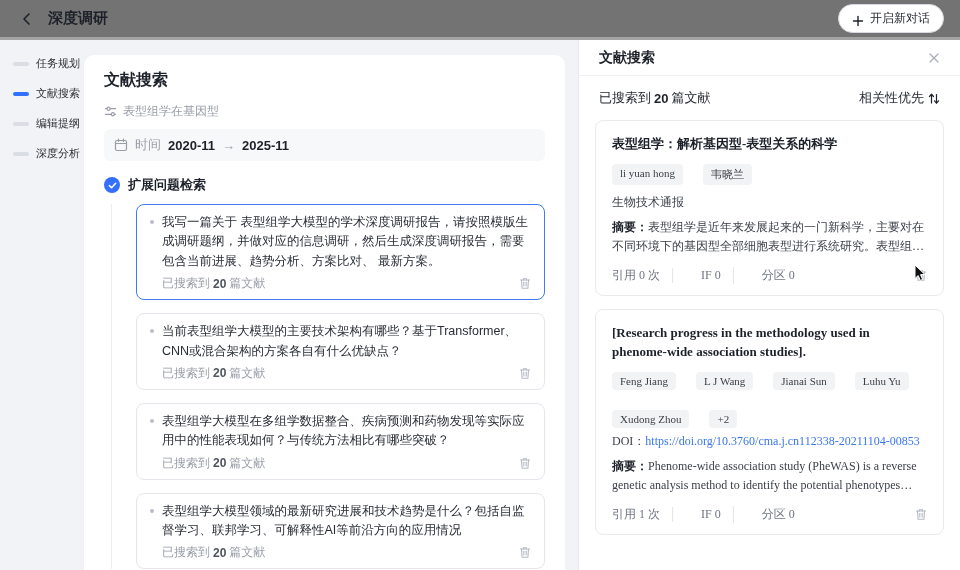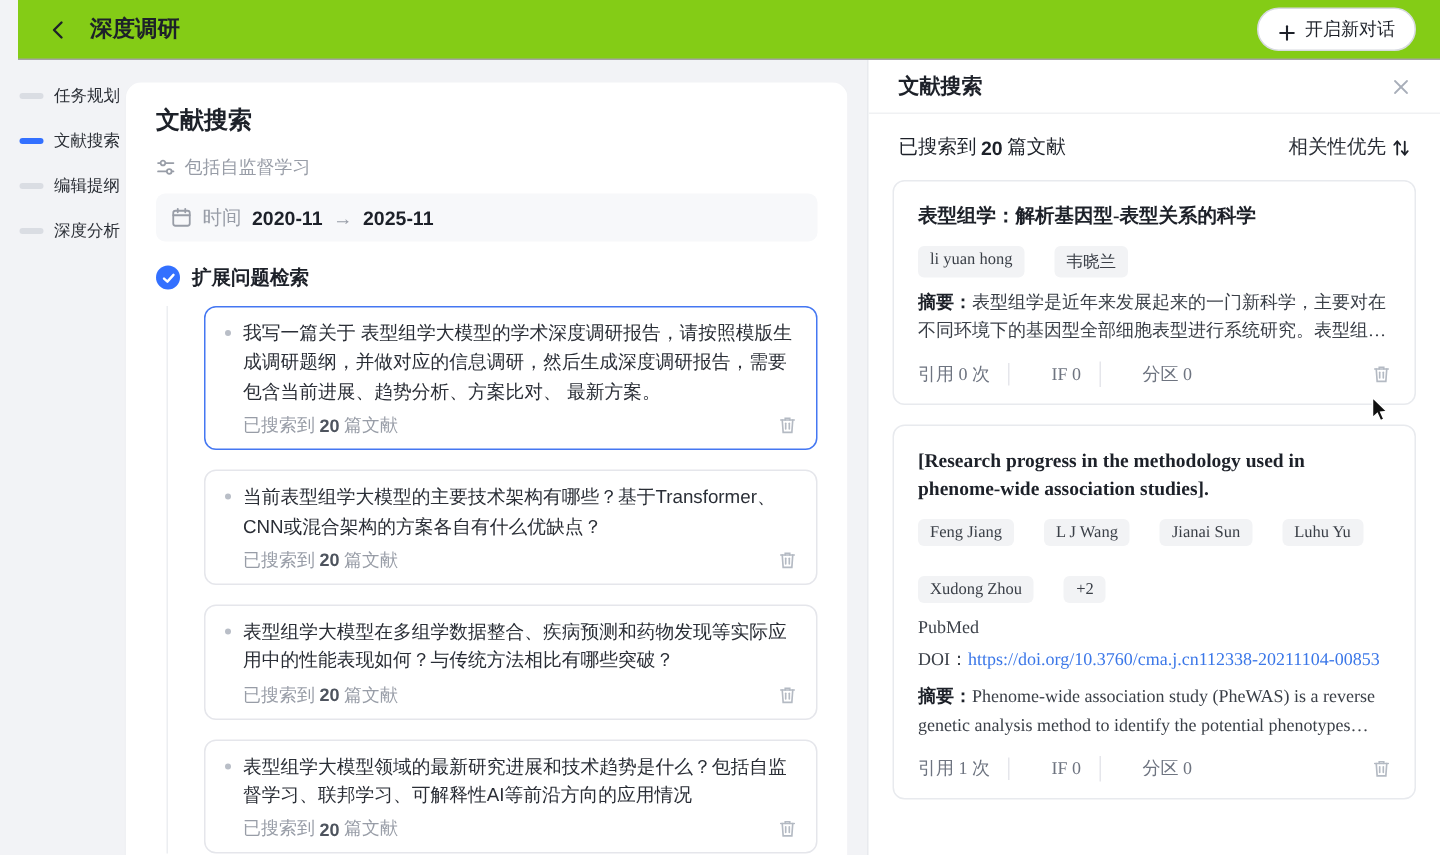--- a/index.html
+++ b/index.html
@@ -4,22 +4,22 @@
 <style>
   * { margin:0; padding:0; box-sizing:border-box; }
   html,body { width:960px; height:570px; overflow:hidden; }
   body {
     font-family:"Liberation Sans","DejaVu Sans",sans-serif;
     background:#f2f3f6; color:#1d2129; position:relative; font-size:13px;
   }
   svg { display:block; }
 
   
-  .topbar{position:absolute;top:0;left:0;right:0;height:40px;background:#84cc16;
-    border-bottom:1px solid #a3a3a3;display:flex;align-items:center;padding:0 16px;z-index:5;margin-left:12px;}
+  .topbar{position:absolute;top:0;left:0;right:0;height:40px;background:#737373;
+    border-bottom:3px solid #a3a3a3;display:flex;align-items:center;padding:0 16px;z-index:5;}
   .back-btn{width:22px;height:22px;display:flex;align-items:center;justify-content:center;cursor:pointer;}
   .topbar-title{font-size:15px;font-weight:700;margin-left:10px;}
   .new-chat-btn{margin-left:auto;display:flex;align-items:flex-end;gap:6px;border:1px solid #d7dae0;
     border-radius:16px;background:#fff;padding:5px 13px;font-size:12px;color:#1d2129;cursor:pointer;}
 
   
   .steps{position:absolute;left:0;top:40px;bottom:0;width:82px;padding-top:16px;}
   .step-item{display:flex;align-items:center;gap:7px;margin:0 0 15px 13px;cursor:pointer;}
   .step-dash{width:16px;height:4px;border-radius:2px;background:#dadde3;flex:none;}
   .step-item.active .step-dash{background:#3370ff;}
@@ -125,21 +125,21 @@
 
     <div class="filter-hint">
       <span>
         <svg width="13" height="13" viewBox="0 0 14 14" fill="none" stroke="#989da7" stroke-width="1.3" stroke-linecap="round">
             <line x1="1.5" y1="4" x2="12.5" y2="4"></line>
             <circle cx="5" cy="4" r="1.7" fill="#fff"></circle>
             <line x1="1.5" y1="10" x2="12.5" y2="10"></line>
             <circle cx="9.5" cy="10" r="1.7" fill="#fff"></circle>
           </svg>
       </span>
-      <span>包括自监督学习</span>
+      <span>表型组学在基因型</span>
     </div>
 
     <div class="time-bar">
       <span>
         <svg width="14" height="14" viewBox="0 0 14 14" fill="none" stroke="#989da7" stroke-width="1.2" stroke-linecap="round">
             <rect x="1.5" y="2.5" width="11" height="10" rx="1.5"></rect>
             <line x1="1.5" y1="5.5" x2="12.5" y2="5.5"></line>
             <line x1="4.5" y1="1.2" x2="4.5" y2="3.5"></line>
             <line x1="9.5" y1="1.2" x2="9.5" y2="3.5"></line>
           </svg>
@@ -281,20 +281,21 @@
   </div>
 
   <div class="papers">
 
     <div class="paper-card">
       <div class="paper-title">表型组学：解析基因型-表型关系的科学</div>
       <div class="tags">
         <span class="tag">li yuan hong</span>
         <span class="tag">韦晓兰</span>
       </div>
+      <div class="paper-source">生物技术通报</div>
       <div class="abstract">
         <b>摘要：</b><span>表型组学是近年来发展起来的一门新科学，主要对在不同环境下的基因型全部细胞表型进行系统研究。表型组学在基因型—表型作图、复杂性状疾病的遗传基础研究、作物改良方...</span>
       </div>
       <div class="stats-row">
         <span class="stat">引用 0 次</span>
         <span class="stat">IF 0</span>
         <span class="stat">分区 0</span>
         <span class="trash">
           <svg width="12" height="13" viewBox="0 0 12 13" fill="none" stroke="currentColor" stroke-width="1.1" stroke-linecap="round">
               <path d="M1.5 3h9"></path>
@@ -310,21 +311,20 @@
     <div class="paper-card">
       <div class="paper-title">[Research progress in the methodology used in phenome-wide association studies].</div>
       <div class="tags">
         <span class="tag">Feng Jiang</span>
         <span class="tag">L J Wang</span>
         <span class="tag">Jianai Sun</span>
         <span class="tag">Luhu Yu</span>
         <span class="tag">Xudong Zhou</span>
         <span class="tag">+2</span>
       </div>
-      <div class="paper-source">PubMed</div>
       <div class="doi-row">
         <span>DOI：</span><a class="doi-link">https://doi.org/10.3760/cma.j.cn112338-20211104-00853</a>
       </div>
       <div class="abstract">
         <b>摘要：</b><span>Phenome-wide association study (PheWAS) is a reverse genetic analysis method to identify the potential phenotypes associated with genetic variations. With the...</span>
       </div>
       <div class="stats-row">
         <span class="stat">引用 1 次</span>
         <span class="stat">IF 0</span>
         <span class="stat">分区 0</span>

